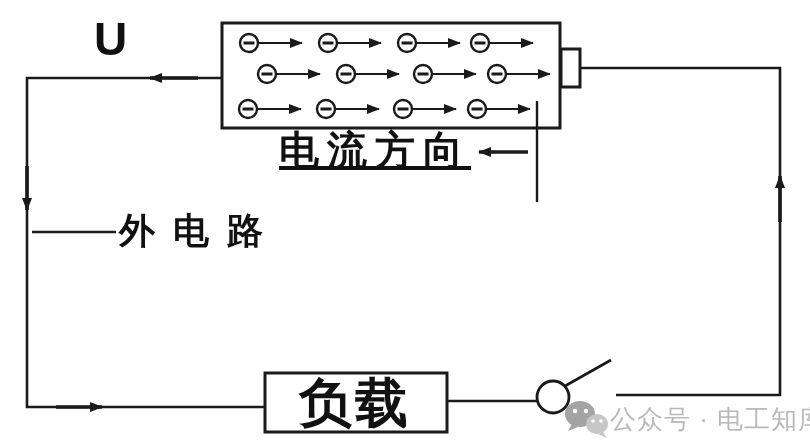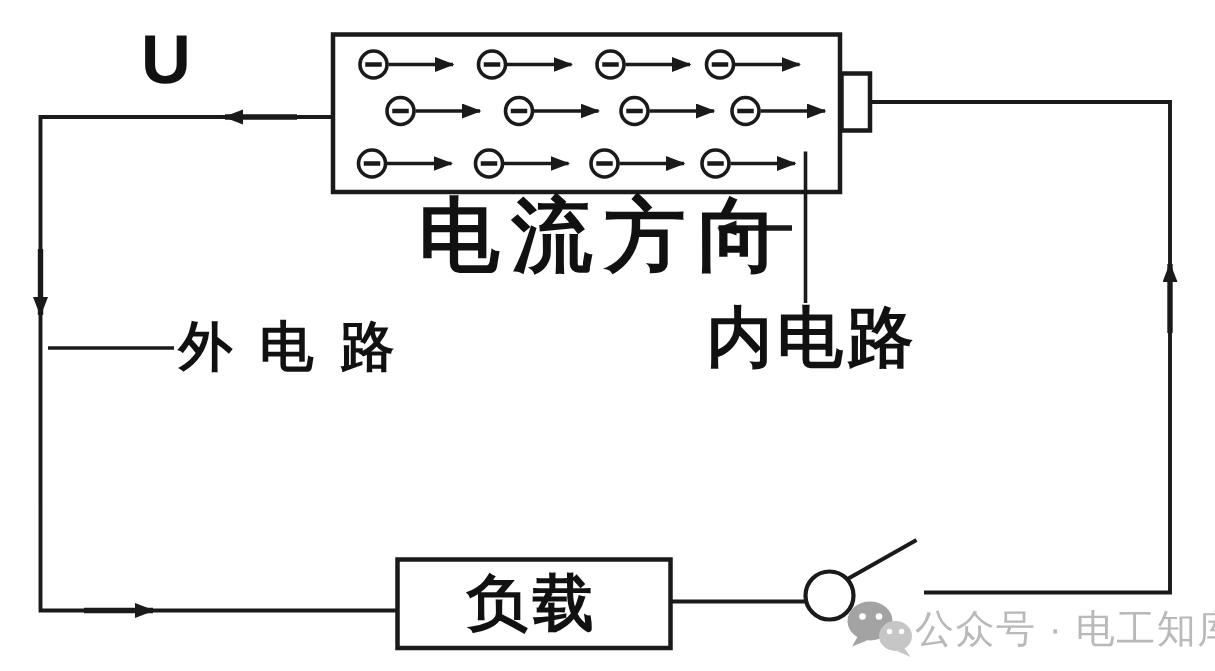--- a/index.html
+++ b/index.html
@@ -11,27 +11,27 @@
   .wire{stroke:#1a1a1a;stroke-width:2.6;fill:none;stroke-linecap:butt;}
   .box{stroke:#1a1a1a;stroke-width:3;fill:#ffffff;}
   .cur-arrow{stroke:#1a1a1a;stroke-width:3.6;fill:none;}
   .leader{stroke:#1a1a1a;stroke-width:2.4;fill:none;}
   .electron-circle{stroke:#1a1a1a;stroke-width:2.4;fill:#ffffff;}
   .electron-minus{stroke:#1a1a1a;stroke-width:3;}
   .electron-arrow{stroke:#1a1a1a;stroke-width:2.2;}
   .lever{stroke:#1a1a1a;stroke-width:2.6;}
   .lbl{position:absolute;line-height:1;color:#111111;font-weight:bold;white-space:nowrap;}
   .lbl-u{left:94px;top:16px;font-size:46px;letter-spacing:0;}
-  .lbl-current{left:279px;top:130px;font-size:54px;letter-spacing:8px;}
+  .lbl-current{left:279px;top:130px;font-size:40px;letter-spacing:8px;text-decoration:underline;}
   .lbl-internal{left:471px;top:204px;font-size:44px;letter-spacing:3px;}
   .lbl-external{left:119px;top:213px;font-size:36px;letter-spacing:18px;}
   .lbl-load{
     left:265px;top:373px;width:180px;height:59px;
     display:flex;align-items:center;justify-content:center;
-    font-size:41px;letter-spacing:3px;
+    font-size:53px;letter-spacing:3px;
   }
   .watermark-text{
     position:absolute;left:610px;top:406px;line-height:1;
     font-size:26px;letter-spacing:1px;color:#b9b9b9;font-weight:normal;white-space:nowrap;
   }
 </style>
 </head>
 <body>
 
 <div class="stage">
@@ -115,20 +115,19 @@
       <path d="M603,432 L607,438 L598,434 Z" fill="#c6c6c6"></path>
       <circle cx="593" cy="421" r="1.8" fill="#ffffff"></circle>
       <circle cx="601" cy="421" r="1.8" fill="#ffffff"></circle>
     </g>
   </svg>
 
   <div class="lbl lbl-u">U</div>
 
   <div class="lbl lbl-current">电流方向</div>
 
-  <div class="lbl lbl-internal">内电路</div>
 
   <div class="lbl lbl-external">外电路</div>
 
   <div class="lbl lbl-load">负载</div>
 
   <div class="watermark-text">公众号 · 电工知库</div>
 </div>
 
 </body></html>

